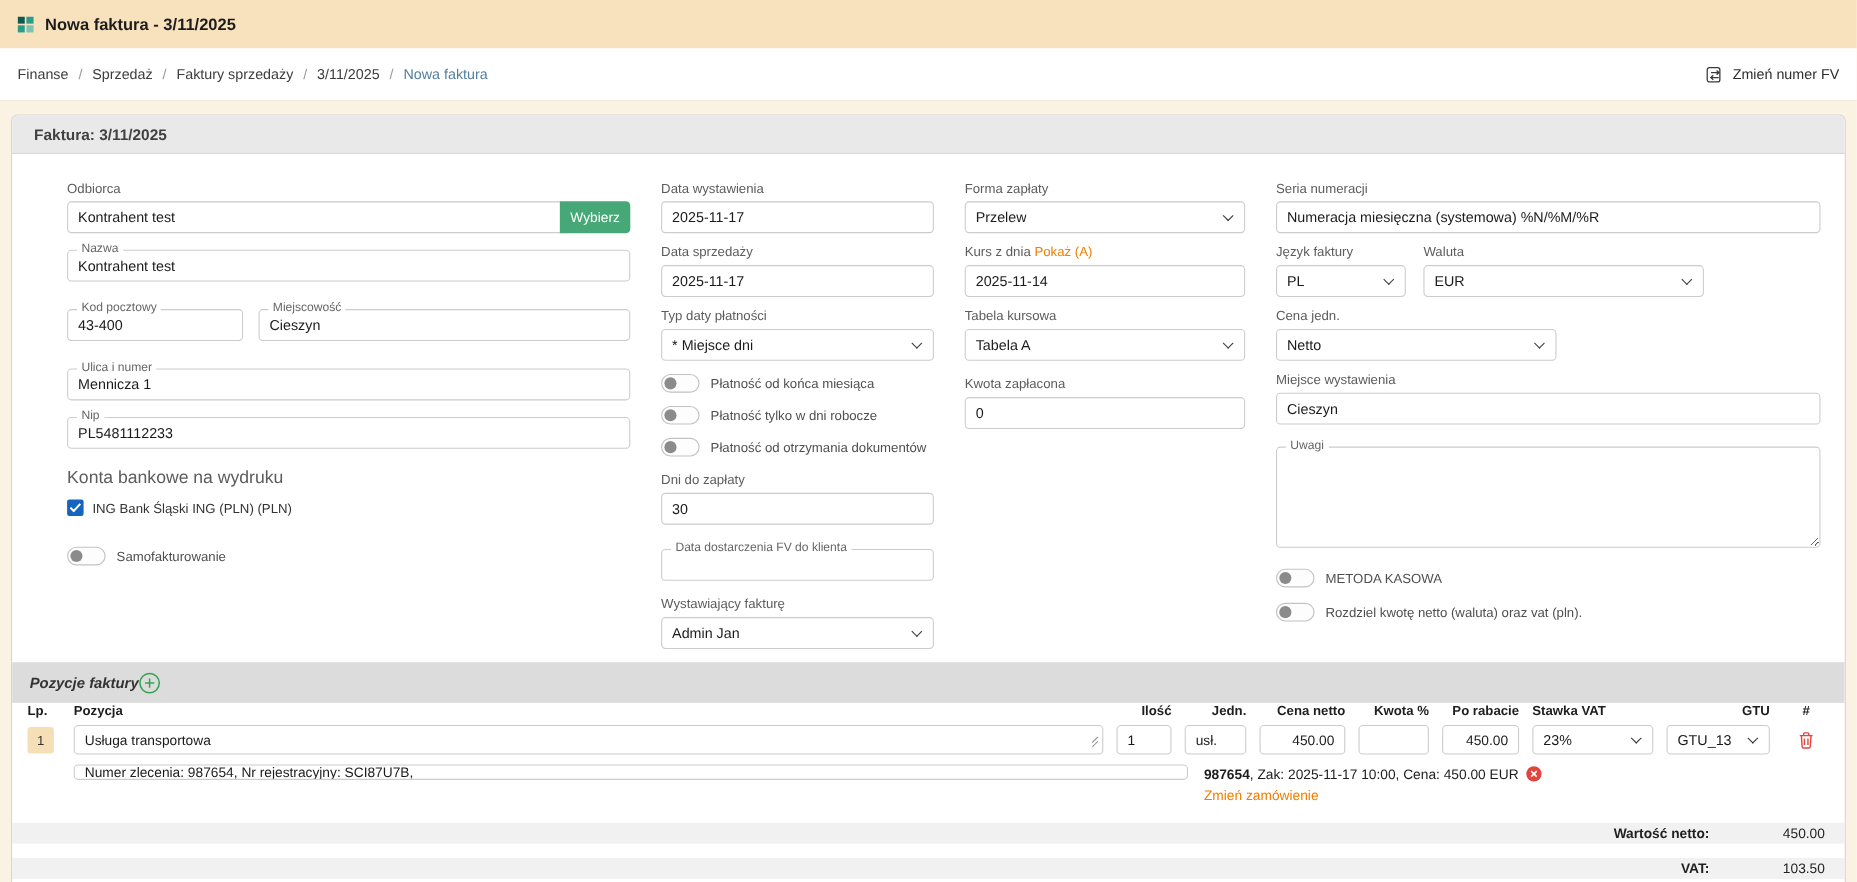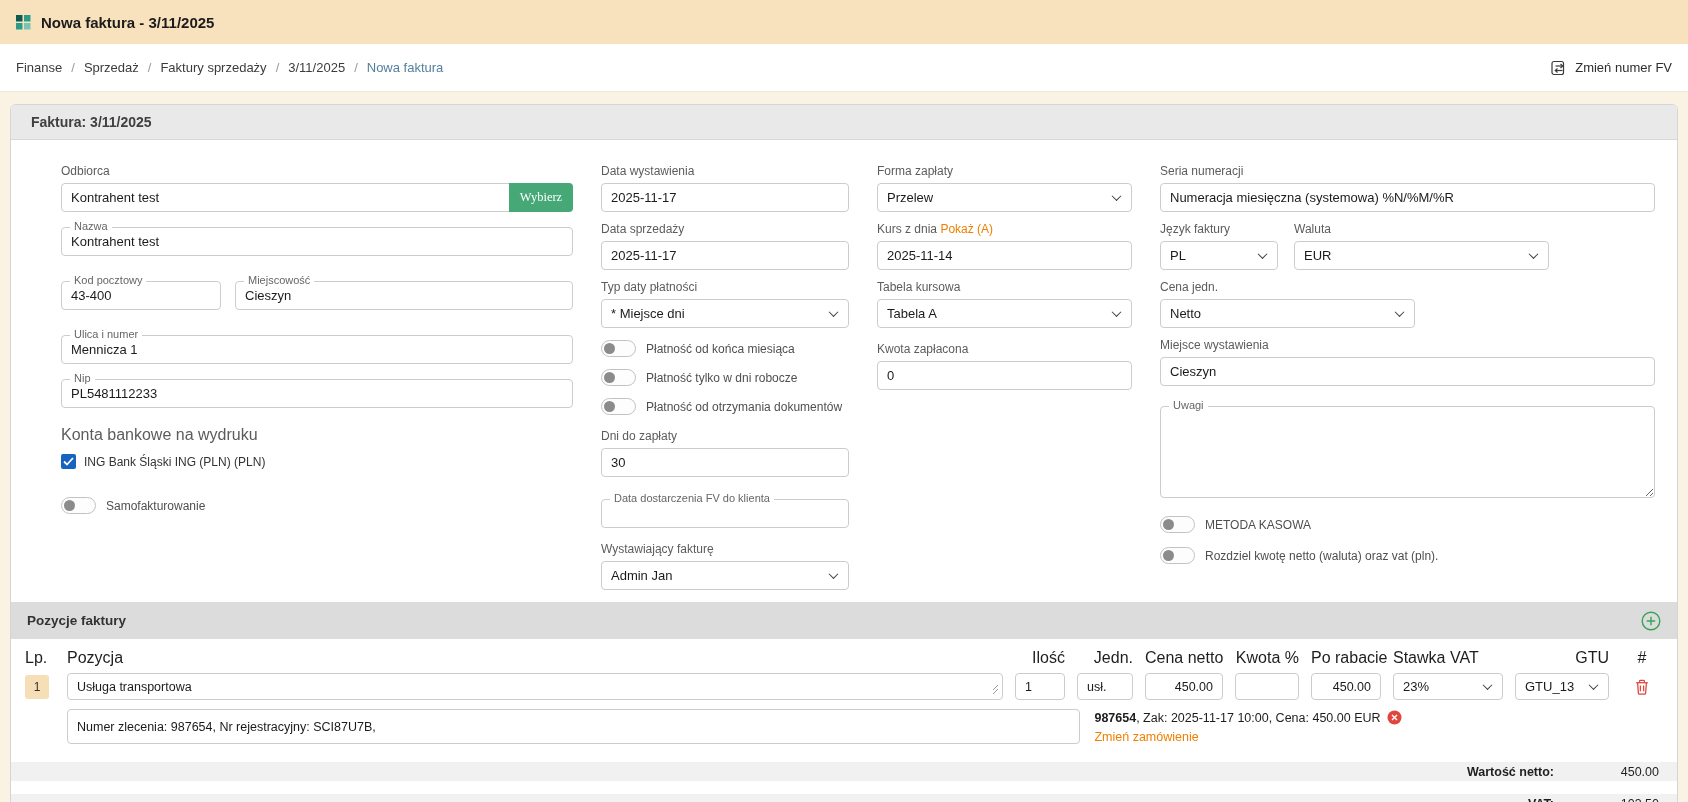--- a/index.html
+++ b/index.html
@@ -34,21 +34,21 @@
   .col3 { width: 255px; flex: none; }
   .col4 { flex: 1; }
 
   .field { margin-bottom: 10px; }
   .lbl { display: block; font-size: 12px; color: #5c5c5c; margin-bottom: 5px; white-space: nowrap; }
   .input { width: 100%; height: 29px; border: 1px solid #ccc; border-radius: 4px; padding: 0 9px; font-family: inherit; font-size: 13px; color: #1b1b1b; background: #fff; outline: none; }
   .ta-r { text-align: right; }
 
   .input-group { display: flex; }
   .input-group .input { border-radius: 4px 0 0 4px; }
-  .btn-green { flex: none; width: 64px; height: 29px; background: #47a877; color: #fff; border: none; border-radius: 0 4px 4px 0; font-family: Liberation Serif, serif; font-size: 12.5px; cursor: pointer; margin-left: -1px; }
+  .btn-green { flex: none; width: 64px; height: 29px; background: #47a877; color: #fff; border: none; border-radius: 0 4px 4px 0; font-family: Liberation Sans, sans-serif; font-size: 12.5px; cursor: pointer; margin-left: -1px; }
 
   .ofield { position: relative; margin-top: 15px; margin-bottom: 10px; }
   .olabel { position: absolute; top: -7px; left: 9px; background: #fff; padding: 0 4px; font-size: 11px; color: #666; z-index: 1; white-space: nowrap; }
 
   .two-col { display: flex; gap: 14px; }
   .w160 { width: 160px; flex: none; }
   .flex1 { flex: 1; }
 
   .select { height: 29px; border: 1px solid #ccc; border-radius: 4px; background: #fff; display: flex; align-items: center; justify-content: space-between; padding: 0 11px 0 9px; cursor: pointer; }
   .select-value { font-size: 13px; color: #1b1b1b; white-space: nowrap; overflow: hidden; }
@@ -71,41 +71,41 @@
   .wal-row { display: flex; gap: 16px; }
   .wal { width: 255px; flex: none; }
   .lang { width: 118px; flex: none; }
   .w255 { width: 255px; }
   textarea.input { height: 92px; padding-top: 7px; resize: vertical; }
   .settings-toggles { margin-top: 14px; }
   .settings-toggles .toggle-row { margin: 10px 0 14px; }
 
   
   .items-section { margin: 2px -22px 0; }
-  .items-header { height: 37px; background: #dcdcdc; display: flex; align-items: center; justify-content: space-between; padding: 0 16px; }
+  .items-header { height: 37px; background: #dcdcdc; display: flex; align-items: center; padding: 0 16px; font-style: italic; }
   .items-title { font-size: 13.5px; font-weight: bold; color: #333; }
   .add-item { cursor: pointer; display: flex; }
 
   .items-grid { display: grid; grid-template-columns: 30px 1fr 50px 56px 78px 64px 70px 110px 94px 42px; column-gap: 12px; align-items: center; padding: 0 14px; }
-  .items-head { padding-top: 10px; padding-bottom: 6px; font-size: 16px; font-weight: normal; color: #1e1e1e; }
+  .items-head { padding-bottom: 6px; font-size: 12px; font-weight: bold; color: #1e1e1e; }
   .th { white-space: nowrap; }
   .th-r { text-align: right; }
   .th-c { text-align: center; }
 
   .item-row { padding-bottom: 5px; }
   .lp-cell { width: 24px; height: 24px; background: #f6dfb6; border-radius: 3px; display: flex; align-items: center; justify-content: center; font-size: 12px; color: #333; }
   .cell-input { height: 27px; font-size: 12.5px; }
   .pos-wrap { position: relative; }
   .pos-wrap .input { padding-right: 16px; }
   .grip { position: absolute; right: 4px; top: 8px; pointer-events: none; }
   .select.small { height: 27px; }
   .trash-btn { background: none; border: none; cursor: pointer; display: flex; margin: 0 auto; padding: 2px; }
 
   .note-row { display: flex; padding: 4px 14px 0 56px; gap: 14px; }
-  .note-input { flex: 0 0 63.5%; height: 35px; font-size: 12.5px; }
+  .note-input { flex: 0 0 63.5%; height: 14px; font-size: 12.5px; }
   .order-info { flex: 1; font-size: 12.5px; color: #1d1d1d; padding-top: 1px; }
   .order-line { display: flex; align-items: center; }
   .order-number { font-weight: bold; }
   .remove-order { margin-left: 6px; display: flex; cursor: pointer; }
   .order-link { display: inline-block; margin-top: 5px; font-size: 12.5px; }
 
   
   .summary { margin: 18px -22px 0; }
   .sum-row { height: 19px; background: #f1f1f1; margin-bottom: 13px; display: flex; align-items: center; justify-content: flex-end; padding-right: 18px; font-size: 12.5px; }
   .sum-label { font-weight: bold; color: #1f1f1f; }

